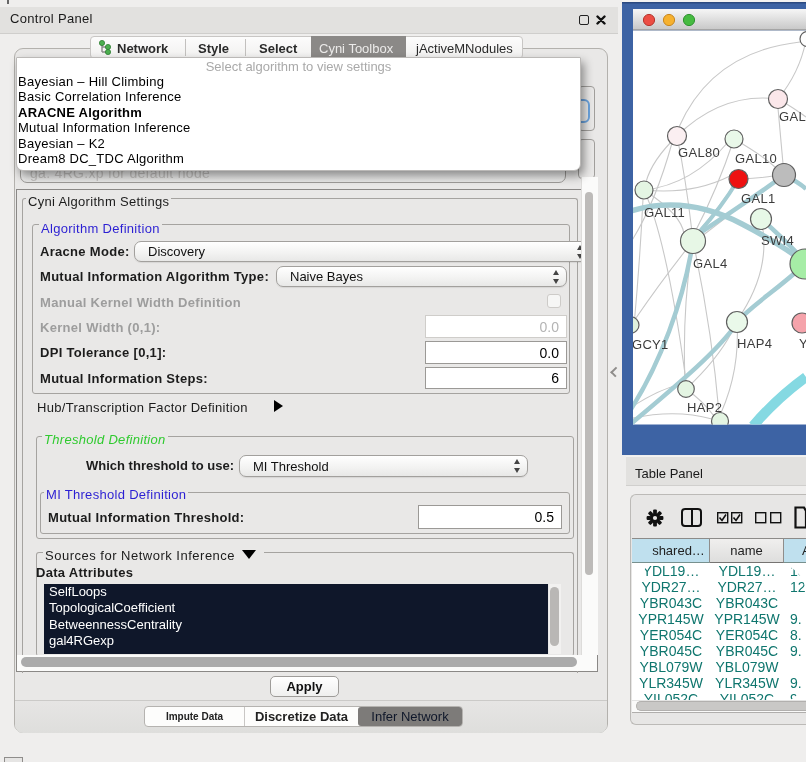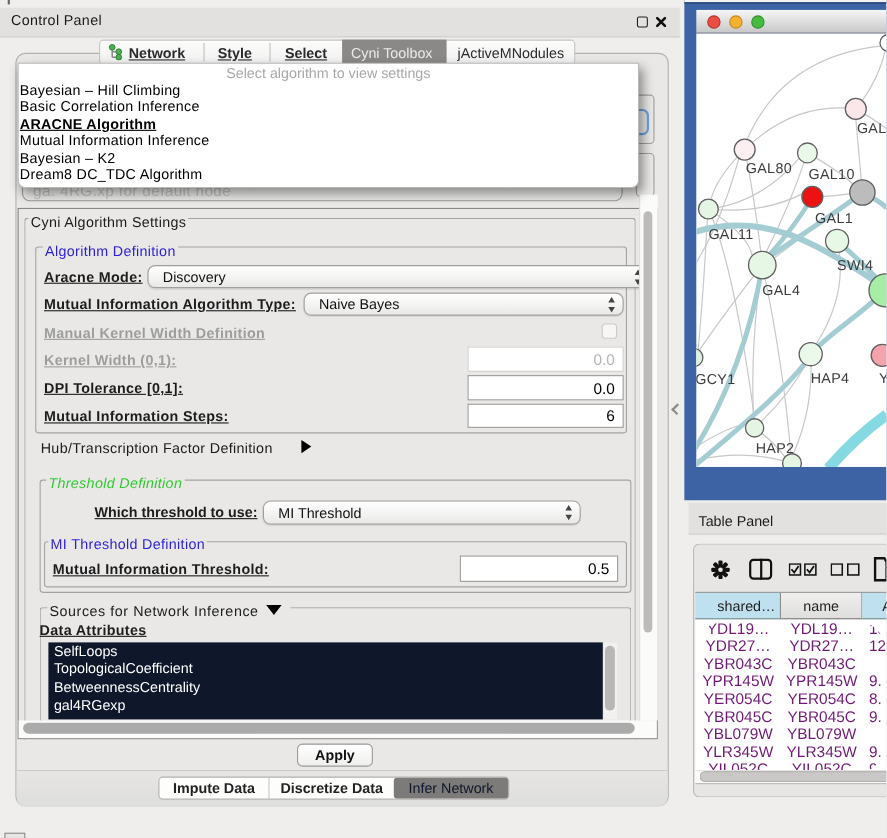--- a/index.html
+++ b/index.html
@@ -1,20 +1,20 @@
 <!DOCTYPE html>
 <html><head>
 <meta charset="utf-8">
 <style>
   html,body{margin:0;padding:0;}
   body{width:806px;height:762px;position:relative;overflow:hidden;
        background:#efeeed;font-family:"Liberation Sans", sans-serif;
        -webkit-font-smoothing:antialiased;}
   .abs{position:absolute;}
-  .b{font-weight:bold;text-decoration:underline;}
+  .b{font-weight:bold;}
   .lbl{position:absolute;font-size:13px;color:#1c1c1c;white-space:nowrap;letter-spacing:0.3px;}
   .gray{color:#9d9d9d;}
   .groupbox{position:absolute;border:1px solid #a5a3a0;border-radius:3px;}
   .gtitle{position:absolute;font-size:13px;background:#e9e8e7;padding:3px 2px;white-space:nowrap;letter-spacing:0.3px;}
   .combo{position:absolute;border:1px solid #a2a09d;border-radius:7px;
          background:linear-gradient(#ffffff,#f2f2f1 60%,#e8e8e7);
          box-shadow:0 1px 1px rgba(0,0,0,0.08);}
   .combo .ct{position:absolute;left:13px;top:0;bottom:0;display:flex;align-items:center;font-size:13px;color:#111;}
   .spin{position:absolute;right:6px;top:50%;width:7px;height:14px;margin-top:-7px;}
   .spin:before{content:"";position:absolute;left:0;top:0;border-left:3.5px solid transparent;border-right:3.5px solid transparent;border-bottom:5px solid #444;}
@@ -109,21 +109,21 @@
 <div class="abs" style="left:17px;top:655px;width:580px;height:16px;background:#fbfbfa;"></div>
 <div class="abs" style="left:21px;top:657px;width:556px;height:10px;background:#ababab;border-radius:5px;"></div>
 
 <div class="abs" style="left:581px;top:177px;width:16px;height:478px;background:#fbfbfa;border-left:1px solid #dddcda;"></div>
 <div class="abs" style="left:585px;top:192px;width:8px;height:383px;background:#bdbbb9;border-radius:4px;"></div>
 
 <div class="abs" style="left:270px;top:676px;width:67px;height:19px;border:1px solid #9e9c99;border-radius:5px;background:linear-gradient(#ffffff,#efefee);display:flex;align-items:center;justify-content:center;font-size:13px;font-weight:bold;color:#111;">Apply</div>
 
 <div class="abs" style="left:15px;top:700px;width:592px;height:32px;background:linear-gradient(#e6e5e4,#dededc);border-top:1px solid #cbcac8;border-radius:0 0 8px 8px;"></div>
 <div class="abs" style="left:144px;top:706px;width:319px;height:21px;background:#fdfdfc;border:1px solid #b5b3b0;border-radius:4px;box-sizing:border-box;display:flex;">
-  <div style="flex:0 0 99px;display:flex;align-items:center;justify-content:center;font-size:13px;font-weight:bold;color:#222;border-right:1px solid #c9c7c5;">Impute Data</div>
+  <div style="flex:0 0 99px;display:flex;align-items:center;justify-content:center;font-size:10px;font-weight:bold;color:#222;border-right:1px solid #c9c7c5;">Impute Data</div>
   <div style="flex:0 0 113px;display:flex;align-items:center;justify-content:center;font-size:13px;font-weight:bold;color:#222;">Discretize Data</div>
   <div style="flex:1 1 auto;display:flex;align-items:center;justify-content:center;font-size:13px;color:#0f172a;background:#7d7b79;border-radius:3px;">Infer Network</div>
 </div>
 
 <div class="abs" style="left:90px;top:36px;width:433px;height:23px;background:linear-gradient(#fcfcfc,#f1f0ef);border:1px solid #c8c6c4;border-radius:4px;box-sizing:border-box;"></div>
 <div class="abs" style="left:311px;top:36px;width:95px;height:23px;background:#8b8987;"></div>
 <svg class="abs" style="left:98px;top:40px;" width="14" height="15" viewBox="0 0 14 15">
   <path d="M4 3 L4 12 M4 7 L10 7 M4 12 L10 12" stroke="#8a8a8a" stroke-width="1.4" fill="none"></path>
   <circle cx="4" cy="3" r="2.6" fill="#4caf50" stroke="#2e7d32" stroke-width="0.8"></circle>
   <circle cx="10" cy="7" r="2.6" fill="#4caf50" stroke="#2e7d32" stroke-width="0.8"></circle>
@@ -267,21 +267,21 @@
   <path d="M1.5 1.5 H10 L12 5 V21.5 H1.5 Z" fill="none" stroke="#111" stroke-width="2.2"></path>
 </svg>
 
 <div class="abs" style="left:632px;top:538px;width:174px;height:174px;background:#fff;border-top:1px solid #8d8b89;"></div>
 <div class="abs" style="left:632px;top:539px;width:78px;height:24px;background:#bfe0ee;border-right:1px solid #8f8d8b;border-bottom:1px solid #77908e;box-sizing:border-box;display:flex;align-items:center;justify-content:center;font-size:13px;color:#222;">
     <span style="margin-left:16px;">shared…</span>
   </div>
 <div class="abs" style="left:710px;top:539px;width:74px;height:24px;background:linear-gradient(#f0efee,#dededd);border-right:1px solid #8f8d8b;border-bottom:1px solid #767472;box-sizing:border-box;display:flex;align-items:center;justify-content:center;font-size:13px;color:#222;">name</div>
 <div class="abs" style="left:784px;top:539px;width:22px;height:24px;background:#bfe0ee;border-bottom:1px solid #77908e;box-sizing:border-box;font-size:13px;color:#222;padding-left:18px;line-height:23px;">A</div>
 
-<div class="abs" style="left:632px;top:563px;width:174px;height:141px;overflow:hidden;font-size:14px;color:#701a75;border-radius:31px;">
+<div class="abs" style="left:632px;top:563px;width:174px;height:141px;overflow:hidden;font-size:14px;color:#0f766e;border-radius:31px;">
 <div style="position:absolute;left:0;top:0px;width:78px;text-align:center;">YDL19…</div>
     <div style="position:absolute;left:78px;top:0px;width:74px;text-align:center;">YDL19…</div>
     <div style="position:absolute;left:158px;top:0px;">13</div>
 <div style="position:absolute;left:0;top:16px;width:78px;text-align:center;">YDR27…</div>
     <div style="position:absolute;left:78px;top:16px;width:74px;text-align:center;">YDR27…</div>
     <div style="position:absolute;left:158px;top:16px;">12</div>
 <div style="position:absolute;left:0;top:32px;width:78px;text-align:center;">YBR043C</div>
     <div style="position:absolute;left:78px;top:32px;width:74px;text-align:center;">YBR043C</div>
     <div style="position:absolute;left:158px;top:32px;"></div>
 <div style="position:absolute;left:0;top:48px;width:78px;text-align:center;">YPR145W</div>

